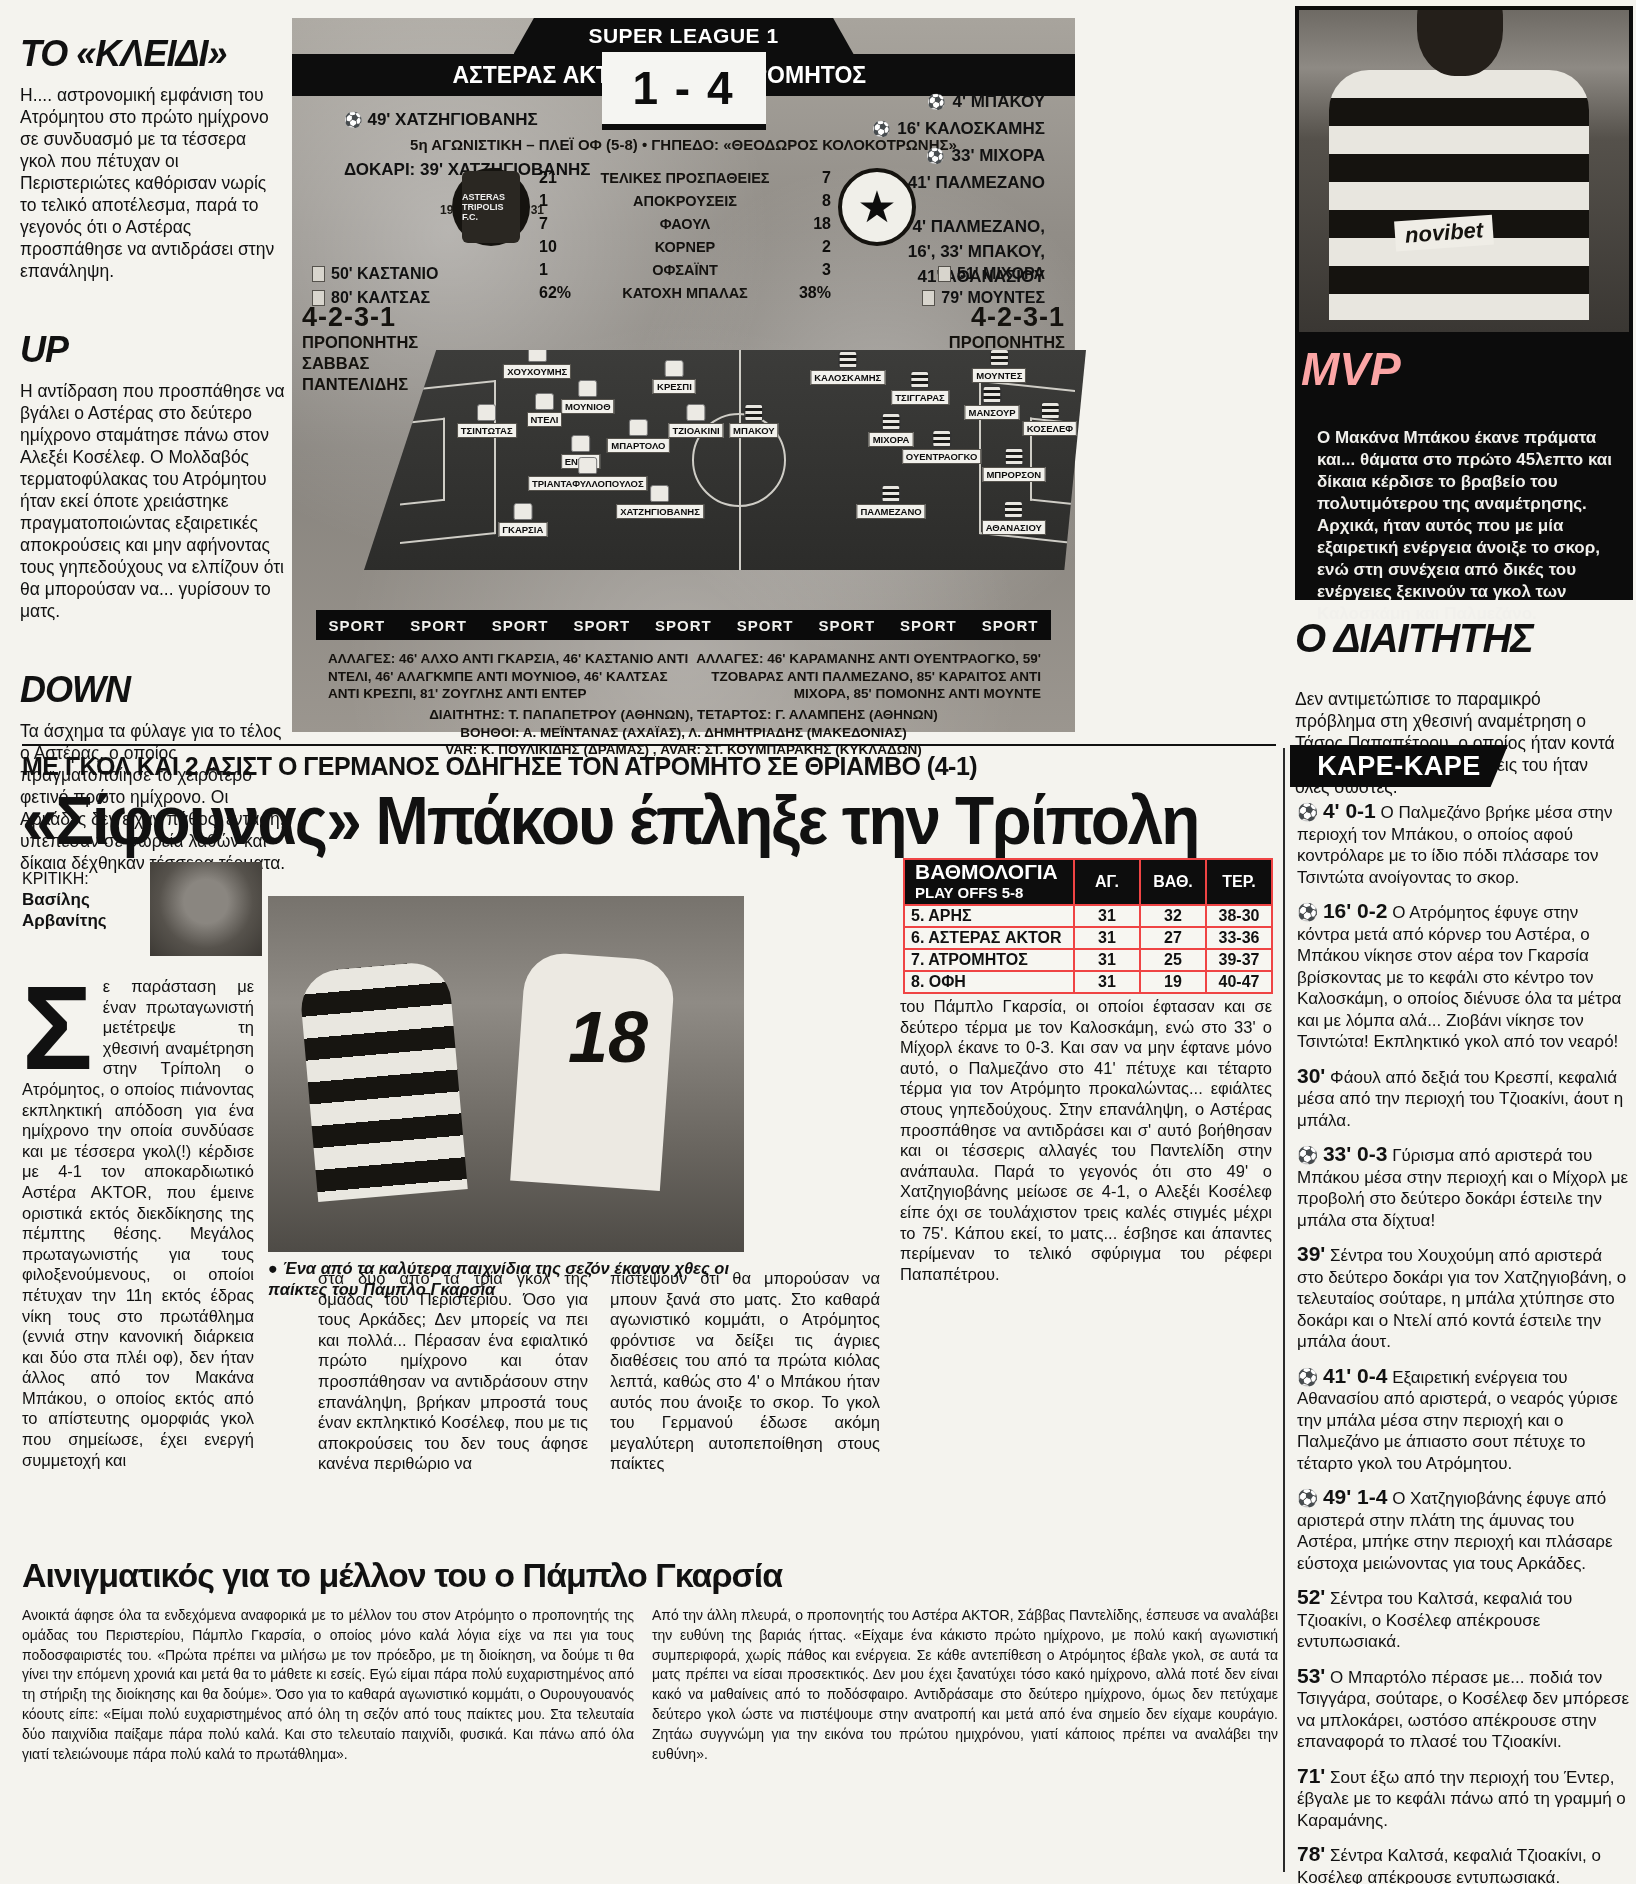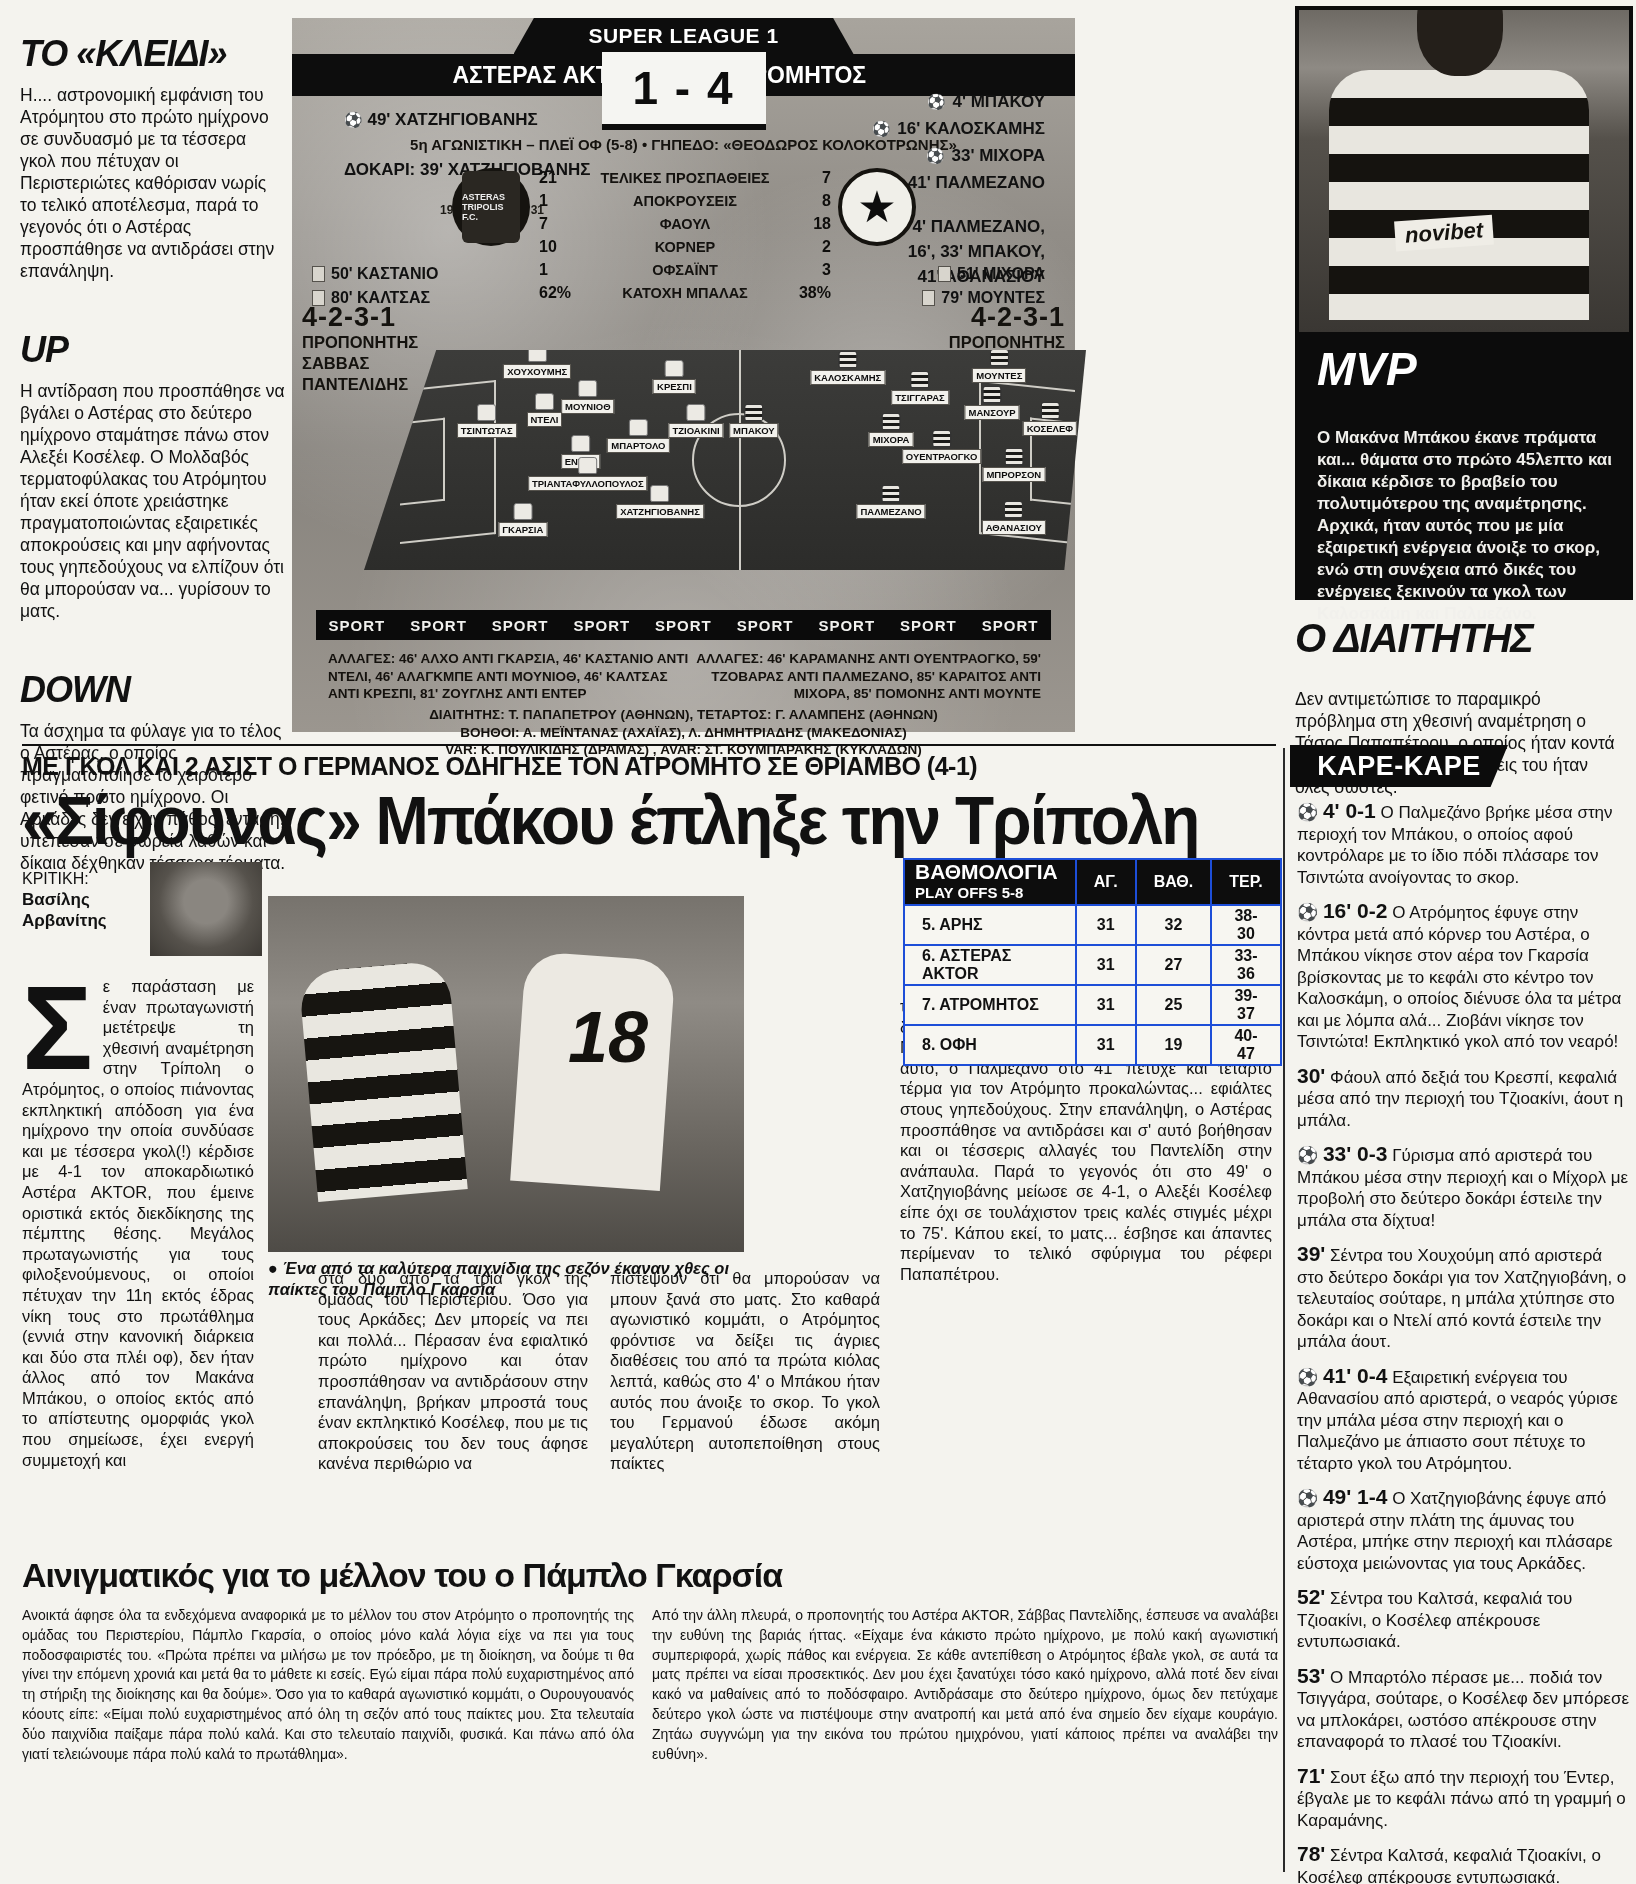--- a/index.html
+++ b/index.html
@@ -98,21 +98,21 @@
   
   .rail{position:absolute;left:1295px;top:6px;width:338px;}
   .photo-box{position:relative;width:338px;height:594px;background:#0c0c0c;}
   .rail-photo{position:absolute;left:4px;top:4px;width:330px;height:322px;overflow:hidden;
       background:linear-gradient(180deg,#6e6a64 0%,#8e8a84 18%,#55514b 40%,#3a3733 100%);}
   .hoops{position:absolute;left:30px;top:60px;width:260px;height:250px;border-radius:40px 40px 0 0;
       background:repeating-linear-gradient(180deg,#e8e6df 0 28px,#15130f 28px 56px);}
   .head{position:absolute;left:118px;top:-38px;width:86px;height:104px;border-radius:44%;background:#241f1a;}
   .sponsor{position:absolute;left:96px;top:208px;background:#efede6;color:#15130f;font-weight:bold;
       font-style:italic;font-size:22px;padding:2px 10px;transform:rotate(-4deg);}
-  .mvp-title{position:absolute;left:22px;top:336px;color:#ffffff;font-weight:bold;font-style:italic;
+  .mvp-title{position:absolute;left:6px;top:336px;color:#fca5a5;font-weight:bold;font-style:italic;
       font-size:46px;margin:0;}
   .mvp-text{position:absolute;left:22px;top:404px;width:296px;color:#f1f0ec;font-weight:bold;
       font-size:17px;line-height:22px;}
   .ref-title{position:absolute;left:0;top:610px;font-weight:bold;font-style:italic;font-size:40px;
       letter-spacing:-1px;margin:0;}
   .ref-text{position:absolute;left:0;top:664px;width:330px;font-size:17.5px;line-height:22px;}
   
   .kare-banner{position:absolute;left:1290px;top:745px;width:218px;height:42px;background:#0c0c0c;
       color:#fff;display:flex;align-items:center;justify-content:center;font-weight:bold;
       font-size:27px;letter-spacing:.5px;clip-path:polygon(0 0,100% 0,92% 100%,0 100%);}
@@ -141,21 +141,21 @@
       background:repeating-linear-gradient(180deg,#e9e7e0 0 22px,#17150ف 22px 44px);}
   .torso.a{left:40px;top:70px;background:repeating-linear-gradient(180deg,#e9e7e0 0 22px,#171511 22px 44px);transform:rotate(-5deg);}
   .torso.b{left:250px;top:60px;background:#ece9e2;transform:rotate(4deg);}
   .shirt-num{position:absolute;left:300px;top:100px;font-weight:bold;font-size:72px;color:#14120e;
       font-style:italic;}
   .caption{position:absolute;left:268px;top:1258px;width:474px;font-weight:bold;font-style:italic;
       font-size:16.5px;line-height:21px;}
   
   .standings{position:absolute;left:903px;top:858px;width:370px;border-collapse:collapse;
       font-size:16px;}
-  .standings th,.standings td{border:2px solid #1d4ed8;padding:1px 17px;}
+  .standings th,.standings td{border:2px solid #ef4444;padding:1px 6px;}
   .standings thead th{background:#0d0d0d;color:#fff;text-align:center;}
   .st-title{font-size:21px;line-height:21px;text-align:left !important;padding-left:10px !important;}
   .st-sub{display:block;font-size:15px;}
   .standings td{background:#f7f6f1;font-weight:bold;}
   .standings td.num{text-align:center;width:52px;}
   
   .bottom-head{position:absolute;left:22px;top:1556px;font-weight:bold;font-size:34px;
       letter-spacing:-1px;margin:0;}
   .bcol{position:absolute;top:1606px;text-align:justify;font-size:14px;line-height:19.8px;}
   .bcol1{left:22px;width:612px;}

